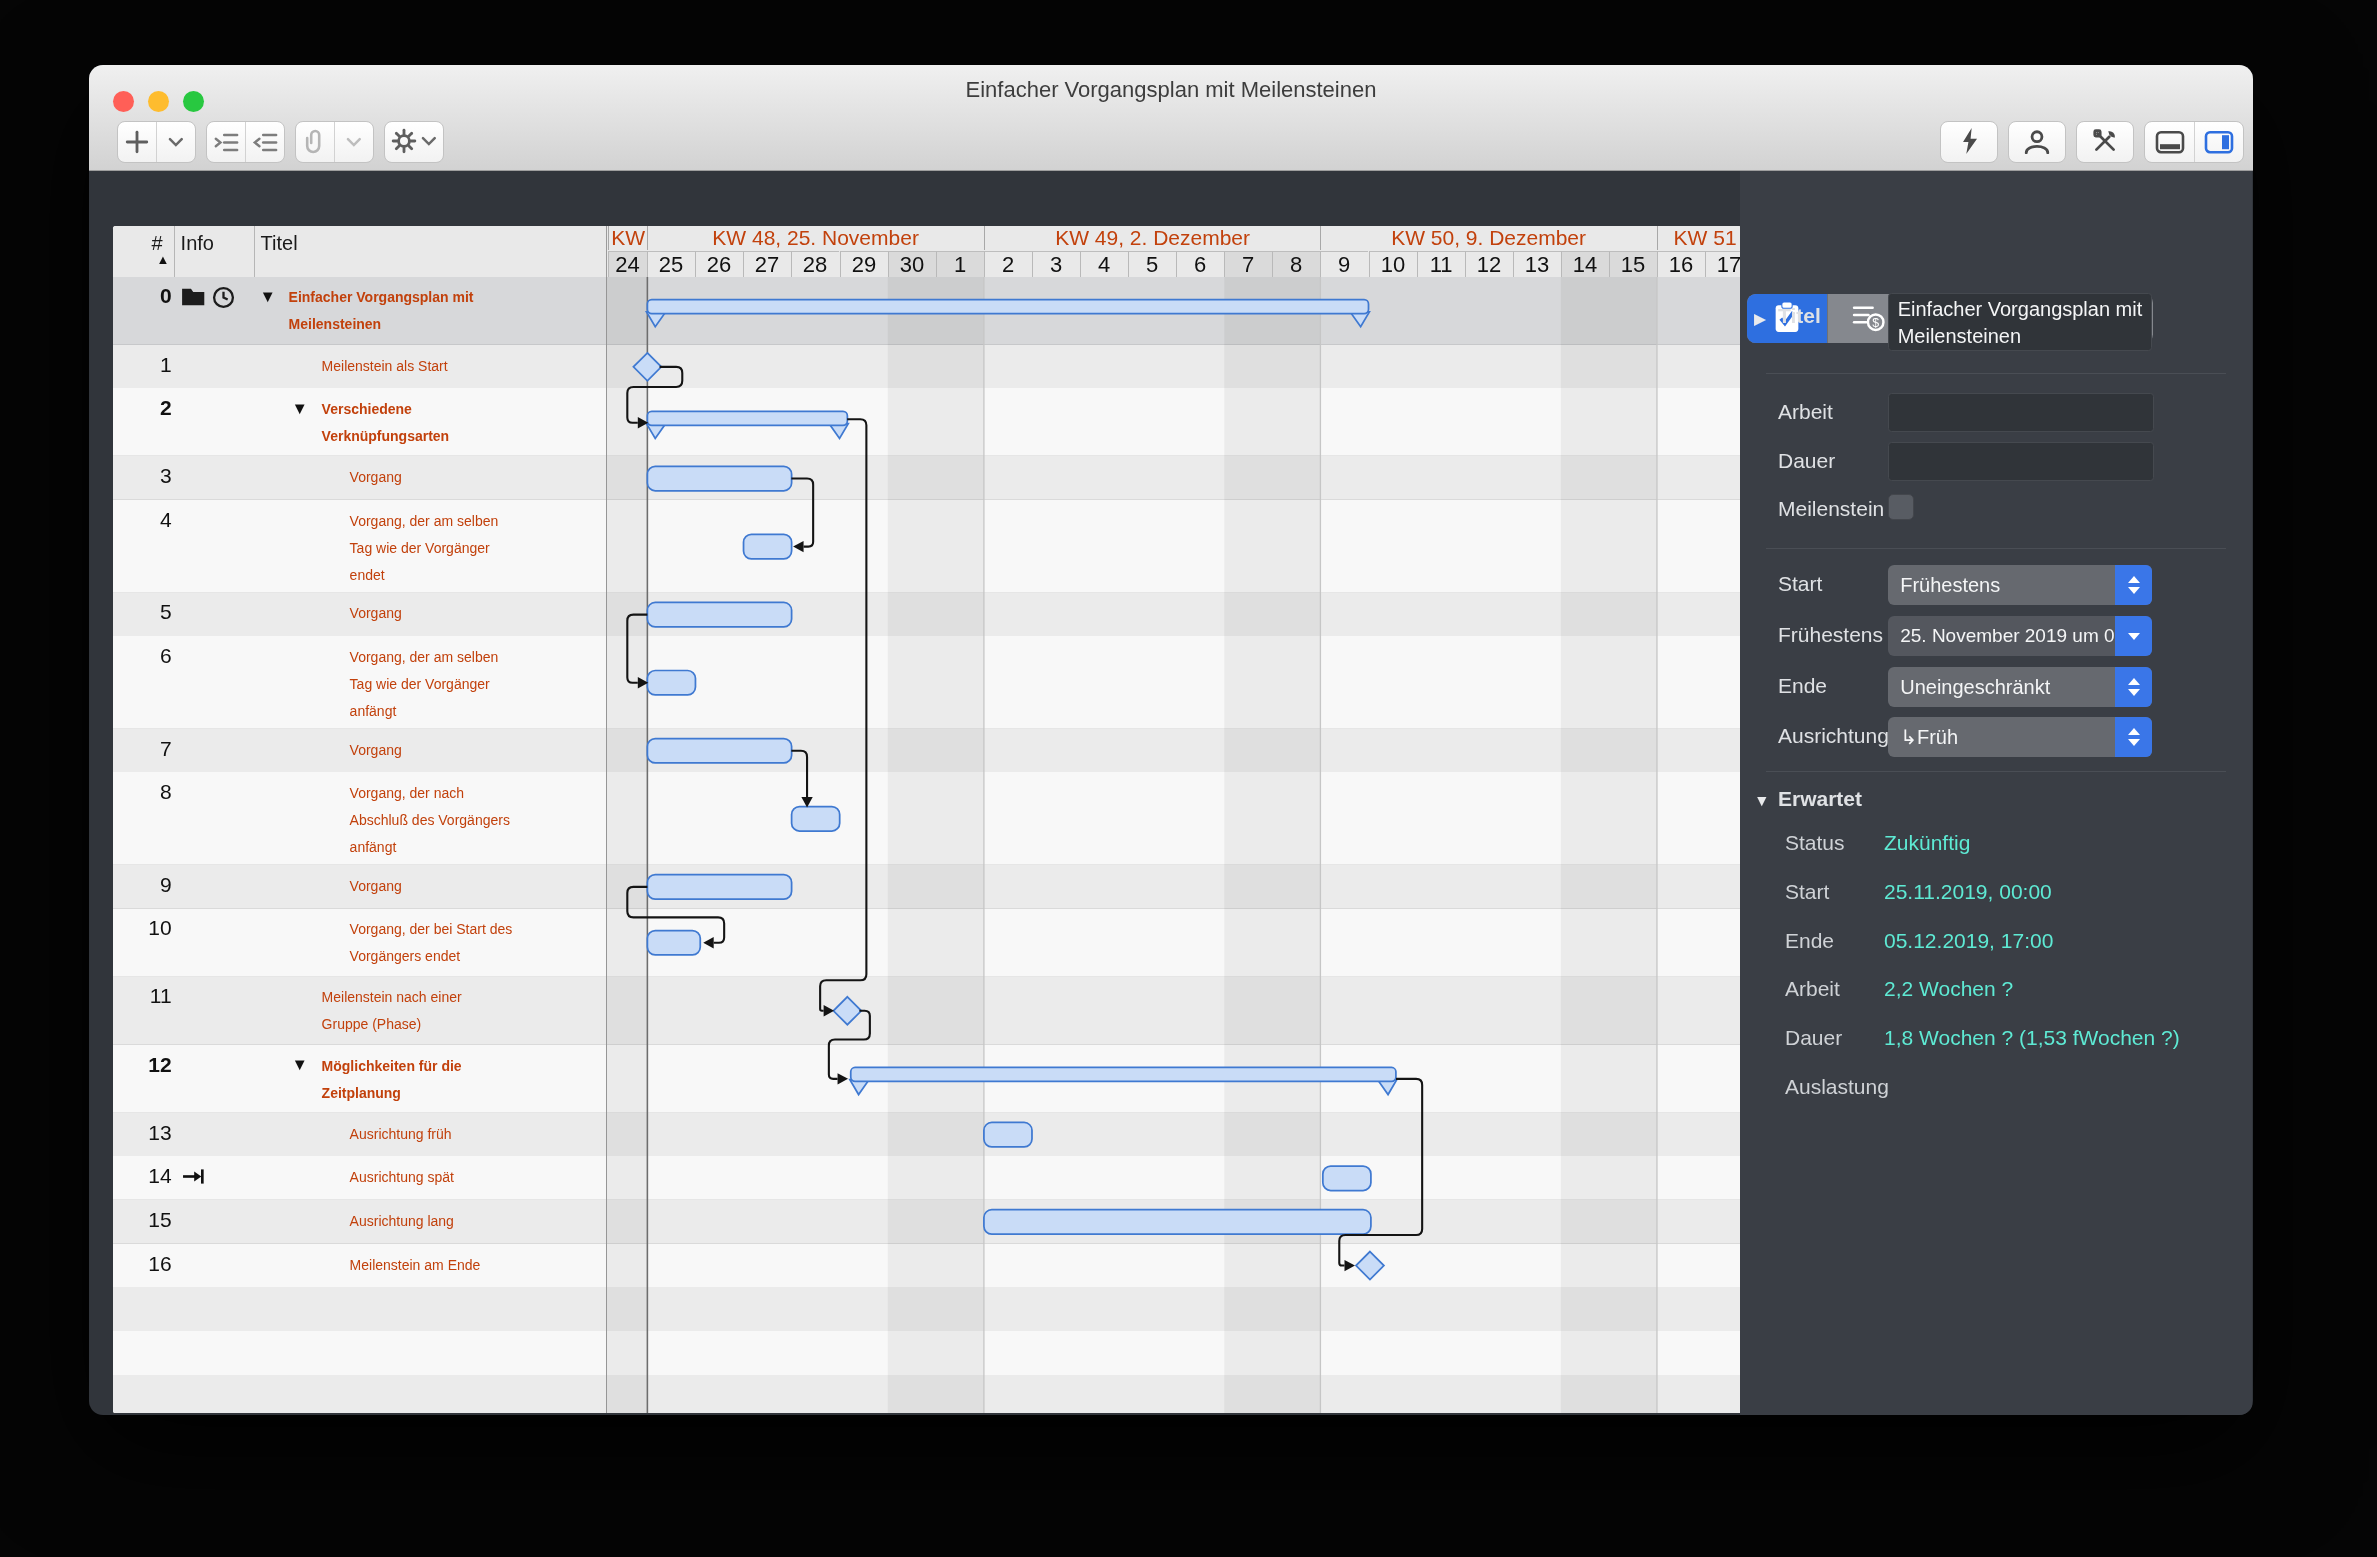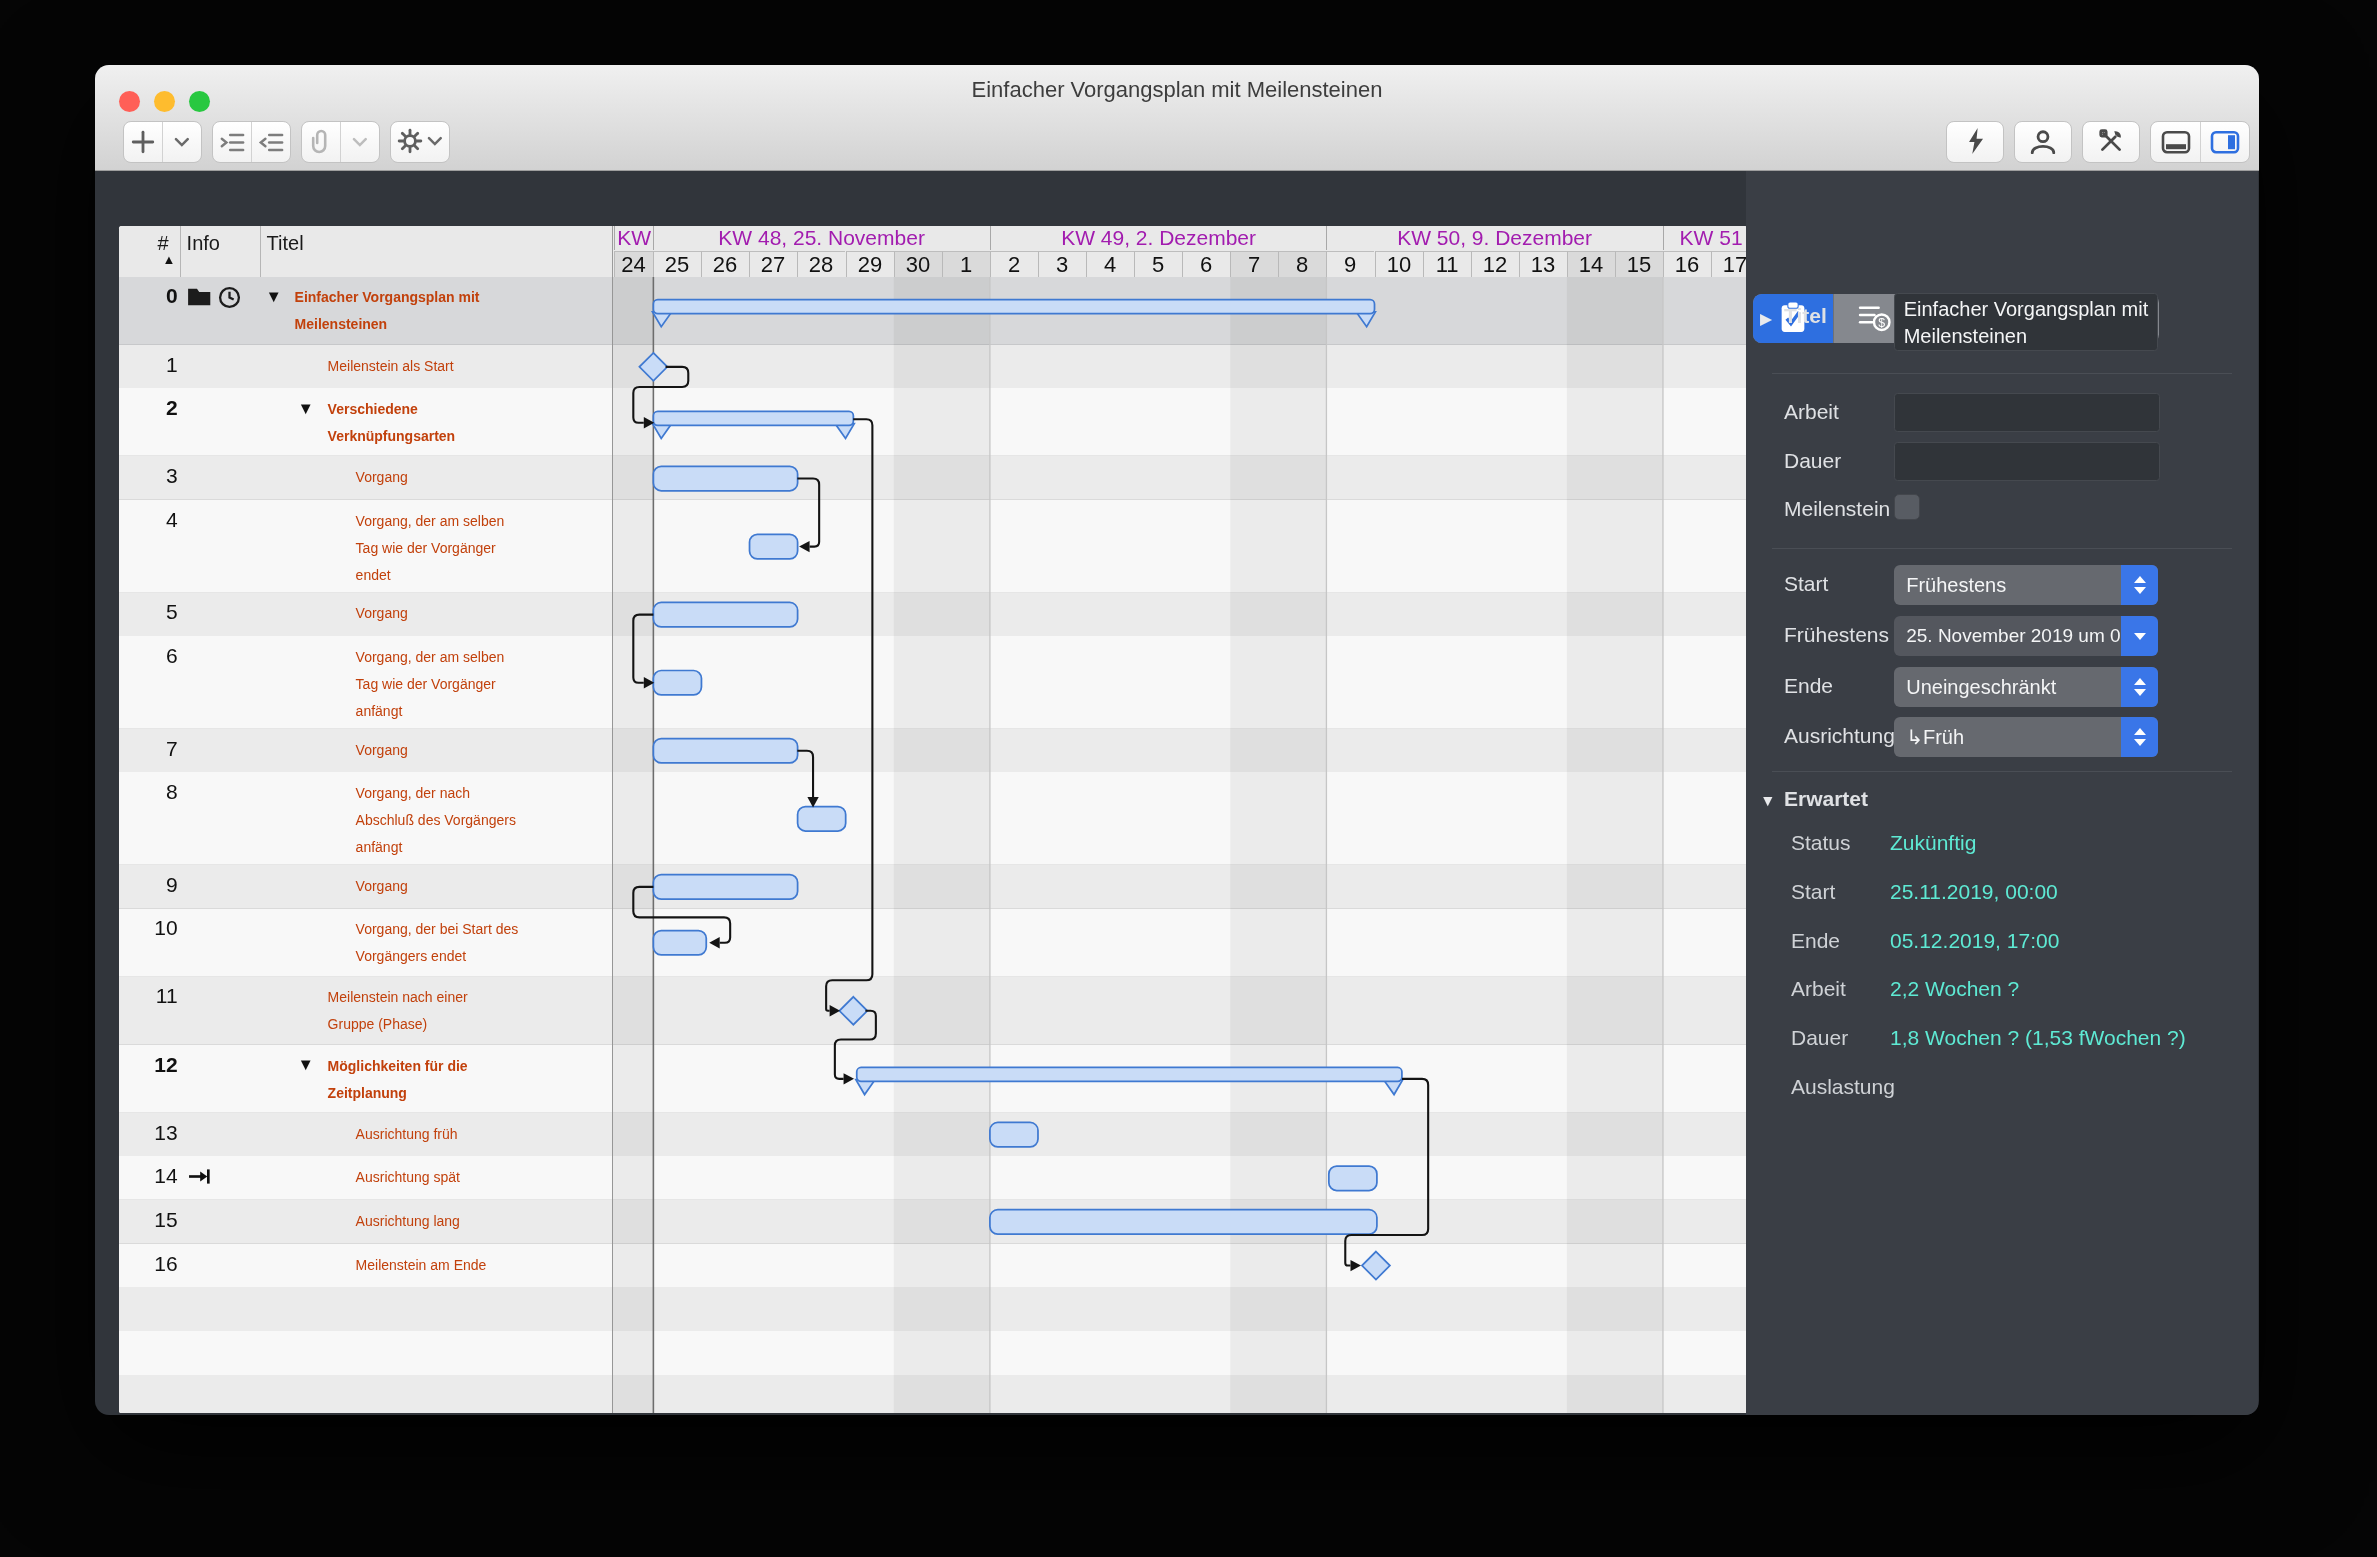--- a/index.html
+++ b/index.html
@@ -1,40 +1,40 @@
 <!DOCTYPE html>
 <html style="font-size:14px"><head>
 <meta charset="utf-8">
 <style>
   html,body{margin:0;padding:0;background:#000;}
   #page{position:relative;width:2377px;height:1557px;background:#050505;overflow:hidden;
         font-family:"Liberation Sans","DejaVu Sans",sans-serif;-webkit-font-smoothing:antialiased;}
   .abs{position:absolute;}
   
-  #win{left:95px;top:65px;width:2164px;height:1350px;border-radius:14px;background:#31353b;
+  #win{left:89px;top:65px;width:2164px;height:1350px;border-radius:14px;background:#31353b;
        box-shadow:0 35px 105px rgba(0,0,0,.9);overflow:hidden;}
   #titlebar{left:0;top:0;width:100%;height:105px;background:linear-gradient(#f0f0f0,#d2d2d2);
             border-bottom:0.9px solid #9e9e9e;}
   .light{width:21px;height:21px;border-radius:50%;top:26px;}
   #win-title{left:0;top:12.2px;width:100%;text-align:center;font-size:22px;color:#3d3d3d;}
   .tbtn{top:56px;height:40px;background:linear-gradient(#ffffff,#f2f2f2);border:0.9px solid #c3c3c3;
         border-radius:7.9px;display:flex;align-items:center;justify-content:center;}
   .tseg{display:flex;align-items:center;justify-content:center;height:100%;}
   .tsep{width:0.9px;height:100%;background:#d2d2d2;}
   
   #subbar{left:0;top:106px;width:100%;height:56px;background:#31353b;}
   #struct-label{left:65px;top:15px;font-size:22px;color:#f2f3f4;}
   #vorgang-label{left:1828px;top:15.7px;font-size:21px;color:#9ea1a6;}
   #vorgang-label b{color:#ffffff;font-weight:bold;}
   
   #card{left:23.6px;top:161px;width:1628px;height:1187px;background:#f8f8f8;overflow:hidden;border-radius:2.6px;}
   #ghead{left:0;top:0;width:1628px;height:51px;background:#e9e9e9;border-bottom:0.9px solid #9f9f9f;}
   .hcoltxt{top:6.1px;font-size:20px;color:#1a1a1a;}
   .hline{top:0;width:0.9px;height:51px;background:#b6b6b6;}
-  .wkcell{top:0;height:24.4px;border-left:0.9px solid #a8a8a8;font-size:21px;color:#a21caf;
+  .wkcell{top:0;height:24.4px;border-left:0.9px solid #a8a8a8;font-size:21px;color:#c2410c;
           display:flex;align-items:center;justify-content:center;overflow:hidden;white-space:nowrap;}
   .daycell{top:25px;height:25px;border-left:0.9px solid #b9b9b9;border-top:0.9px solid #bdbdbd;
            font-size:22px;color:#111;display:flex;align-items:center;justify-content:center;background:#e9e9e9;}
   .daycell.wkend{background:#dadada;}
   .stripe{left:0;width:1628px;}
   .s-white{background:#f8f8f8;}
   .s-gray{background:#ebebeb;}
   .s-sel{background:#d7d8da;}
   .rownum{font-size:21px;color:#111;text-align:right;width:52px;}
   .rowtitle{font-size:14px;line-height:27px;color:#c2410c;white-space:pre-line;width:262px;}

